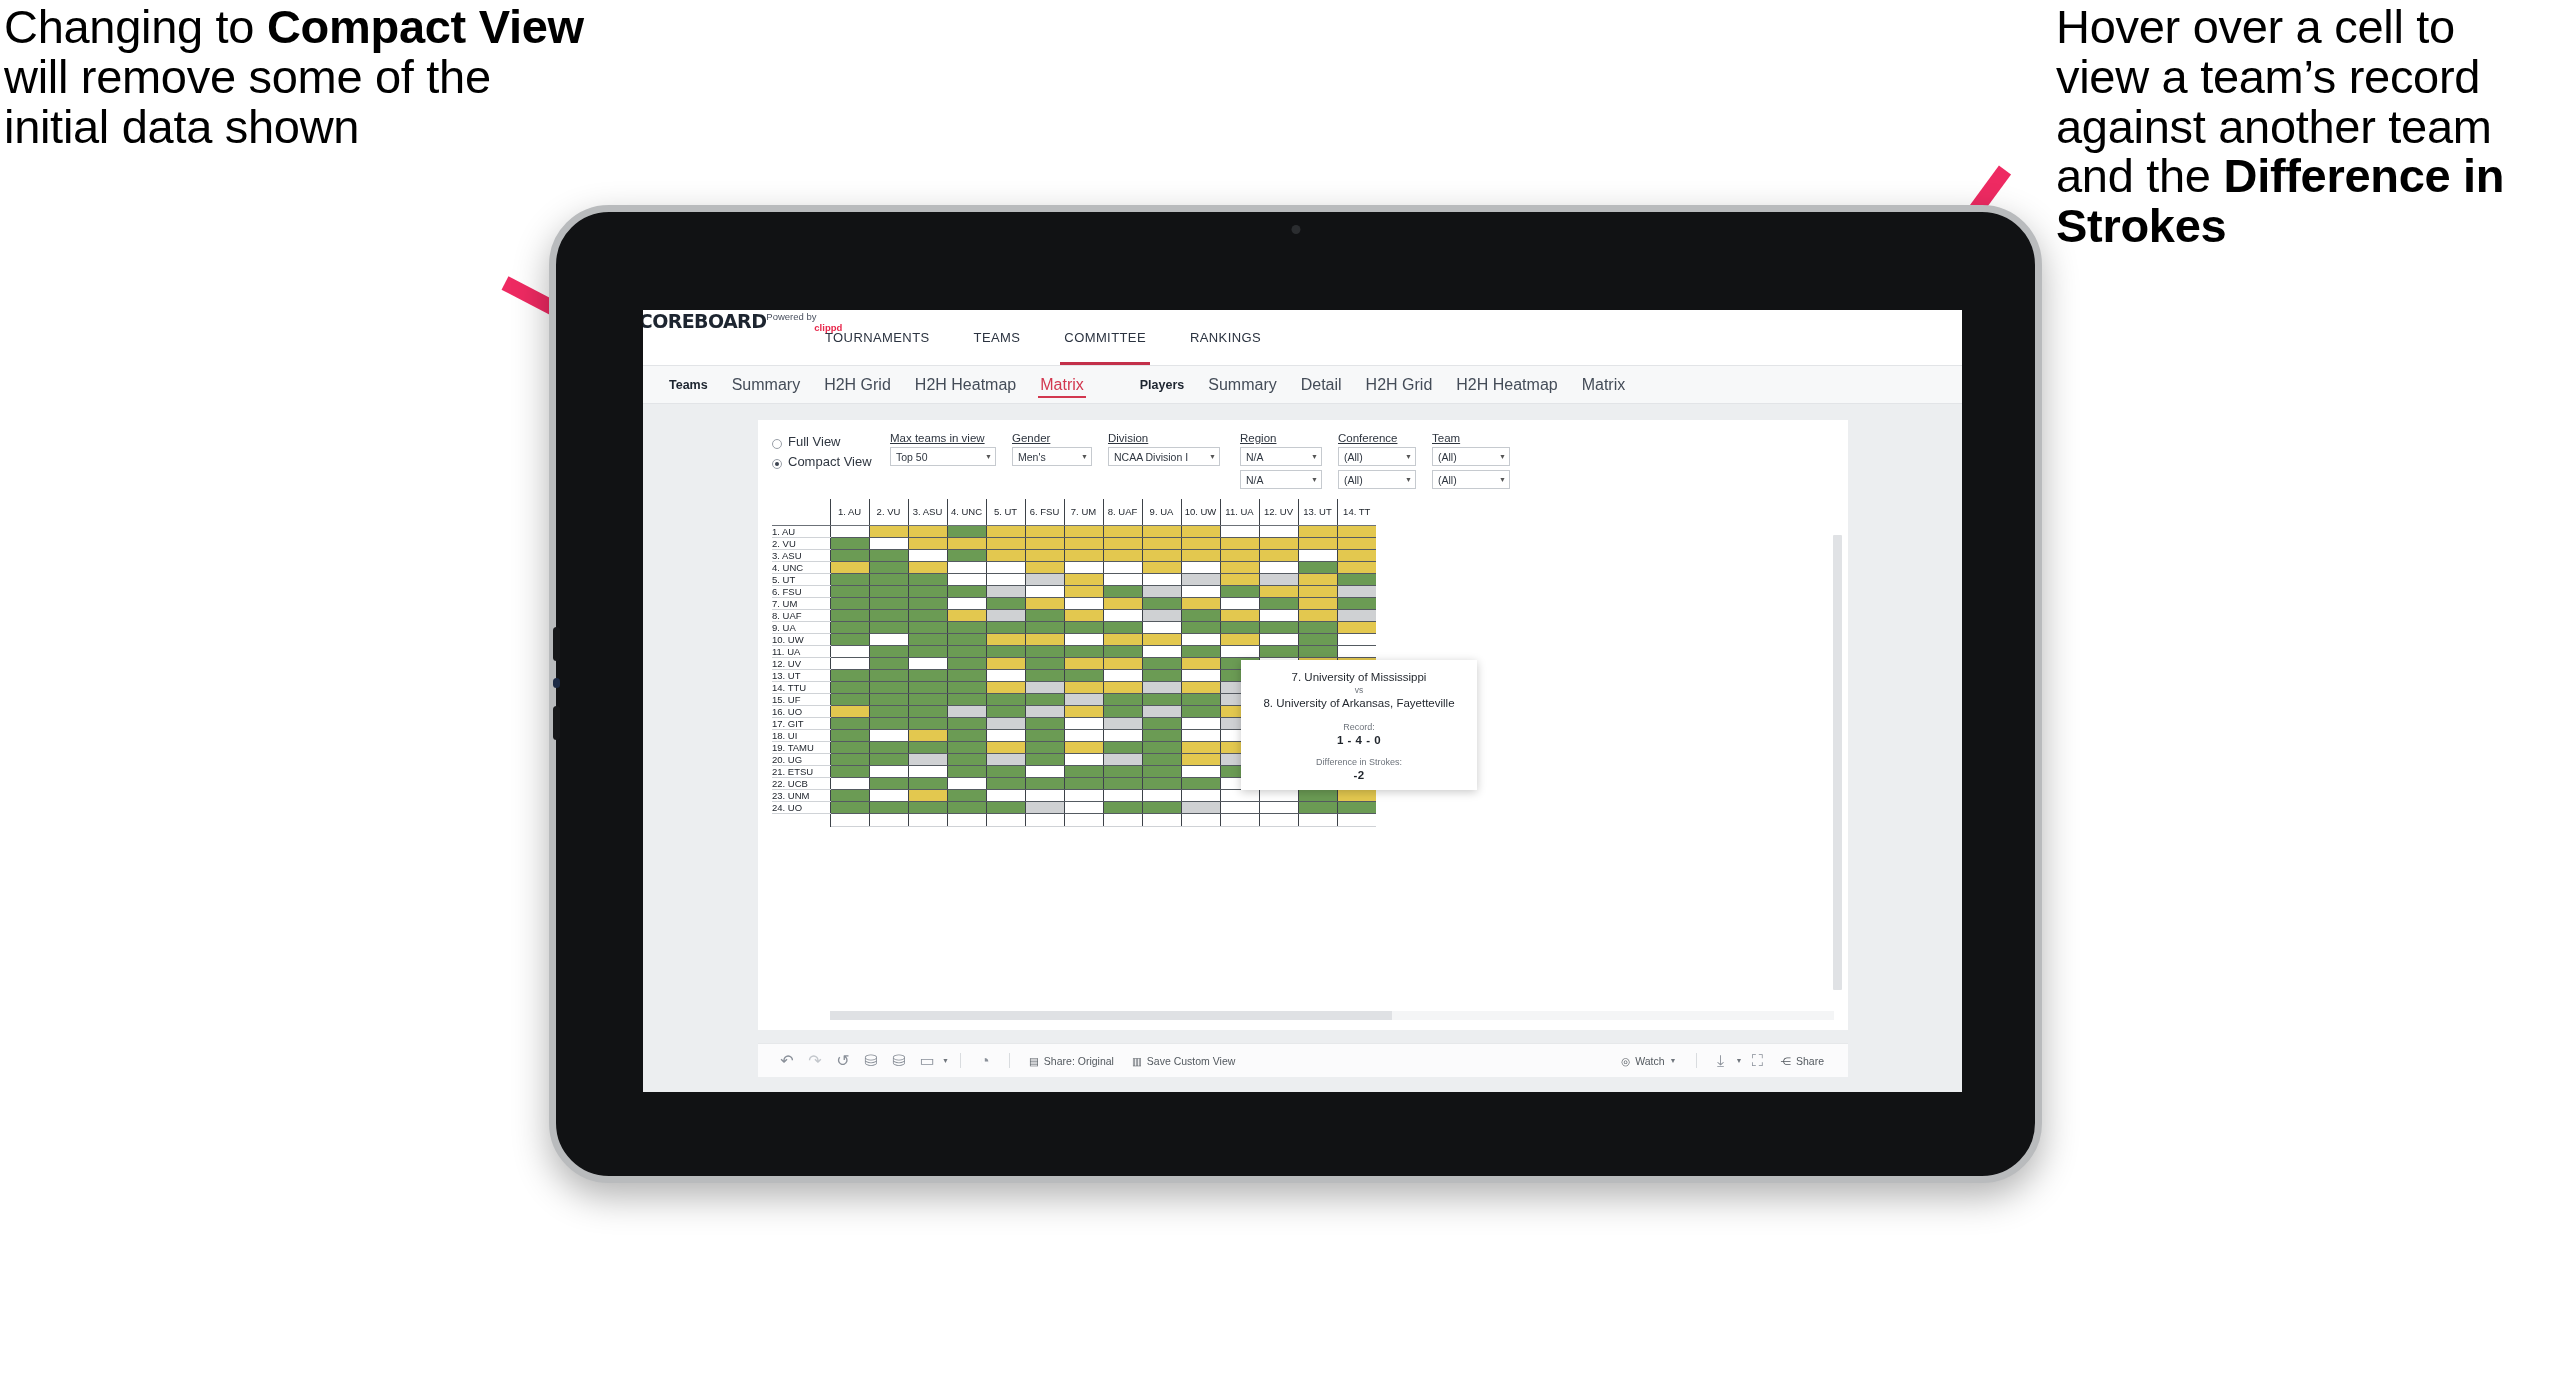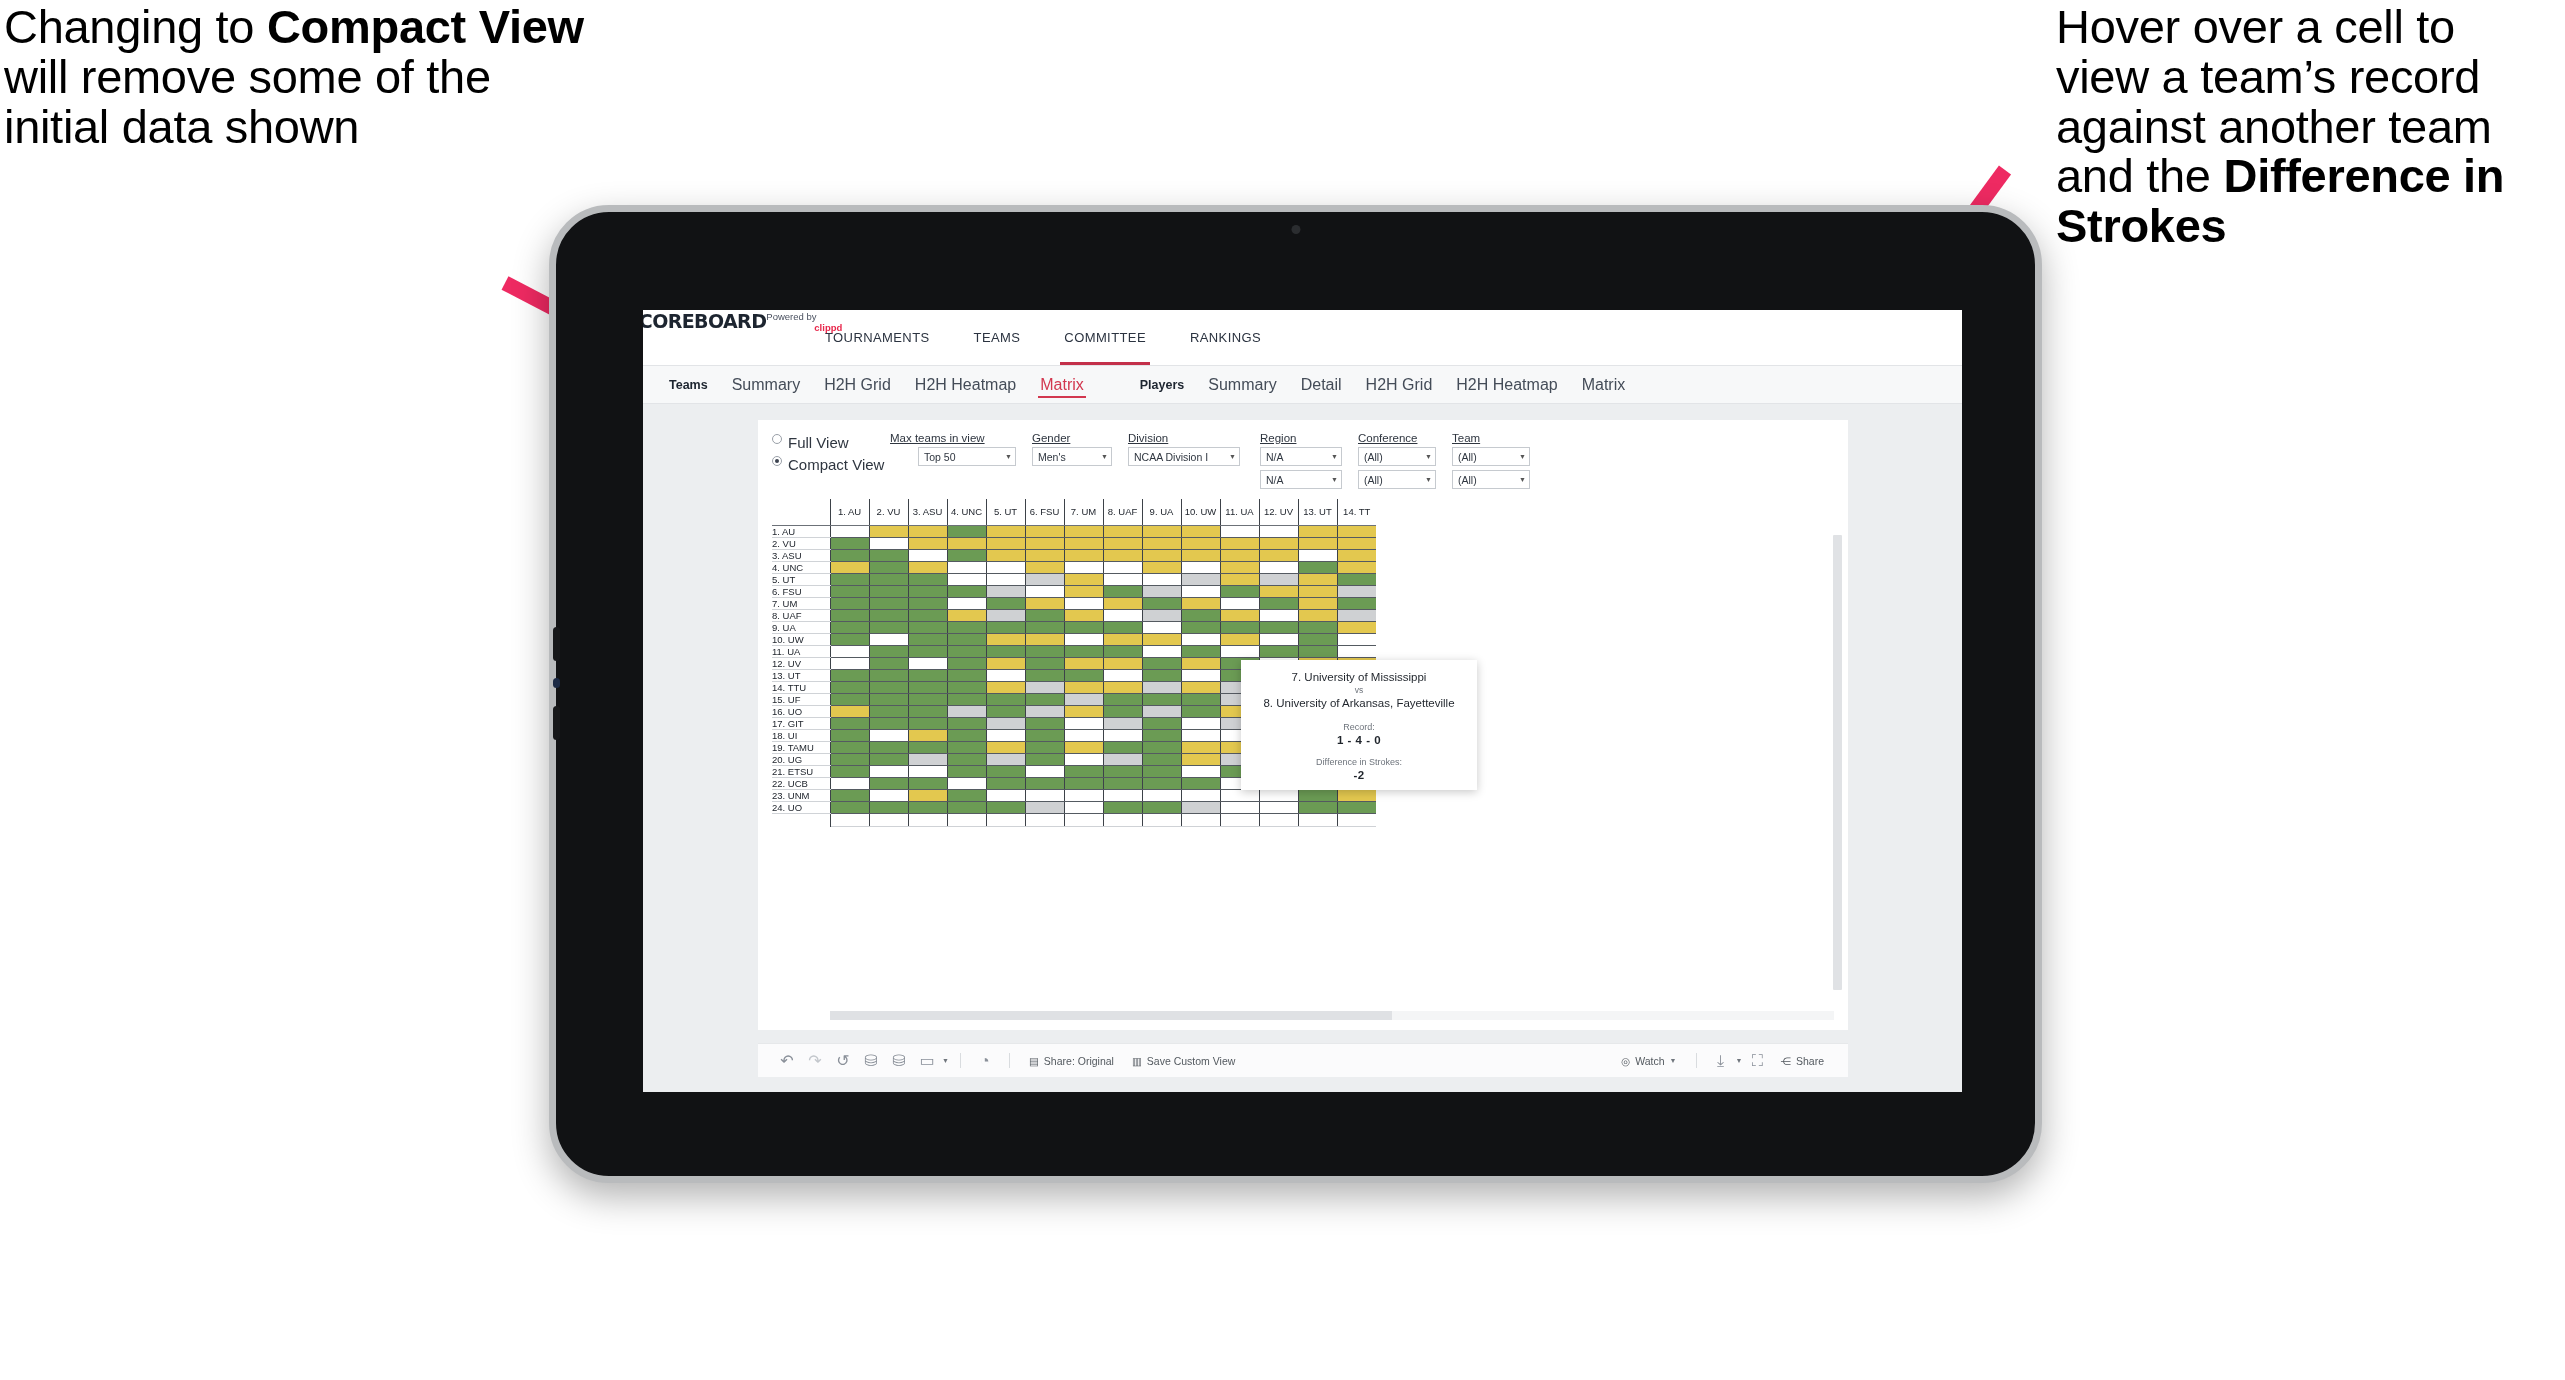--- a/index.html
+++ b/index.html
@@ -93,38 +93,38 @@
   
   #canvas { position:relative; height:688px; background:#eceef0; padding-top:16px; }
   #sheet {
     position:absolute; left:115px; top:16px; width:1090px; height:610px;
     background:#ffffff;
   }
 
   
   #filters { display:flex; padding:12px 14px 6px 14px; gap:0px; align-items:flex-start; }
   .radio-col { width:118px; padding-top:2px; }
-  .radio-row { display:flex; align-items:flex-start; gap:6px; margin-bottom:5px; font-size:15px; color:#2f3640; }
+  .radio-row { display:flex; align-items:flex-end; gap:6px; margin-bottom:5px; font-size:13px; color:#2f3640; }
   .radio {
     width:10px; height:10px; border-radius:50%; border:1.3px solid #9aa0a8; background:#fff;
     display:inline-block; position:relative; flex:none;
   }
   .radio.on::after {
     content:""; position:absolute; left:2px; top:2px; width:4px; height:4px; border-radius:50%; background:#3c4350;
   }
   .fgroup { margin-right:16px; }
   .fgroup.wide { margin-right:20px; }
   .flabel { font-size:11.5px; color:#2f3640; margin-bottom:3px;text-decoration:underline; }
   .fselect {
     height:19px; border:1px solid #c6cacf; background:#fff; display:flex; align-items:center;
     justify-content:space-between; padding:0 3px 0 5px; font-size:10.5px; color:#2f3640;
     margin-bottom:4px;
   }
   .fselect .cav { font-size:7px; color:#555; margin-left:6px; }
-  .w-top50 { width:98px;margin-left:28px; } .w-gender { width:80px; } .w-div { width:112px; }
+  .w-top50 { width:106px; } .w-gender { width:80px; } .w-div { width:112px; }
   .w-reg { width:82px; } .w-conf { width:78px; } .w-team { width:78px; }
 
   
   #matrix-wrap { position:relative; padding:0 14px; }
   table.mx { border-collapse:collapse; table-layout:fixed; }
   table.mx th, table.mx td { padding:0; }
   .rowhdr-col { width:58px; }
   .mxcol { width:39px; }
   th.chdr {
     height:26px; font-size:9.5px; font-weight:normal; color:#21262e;

